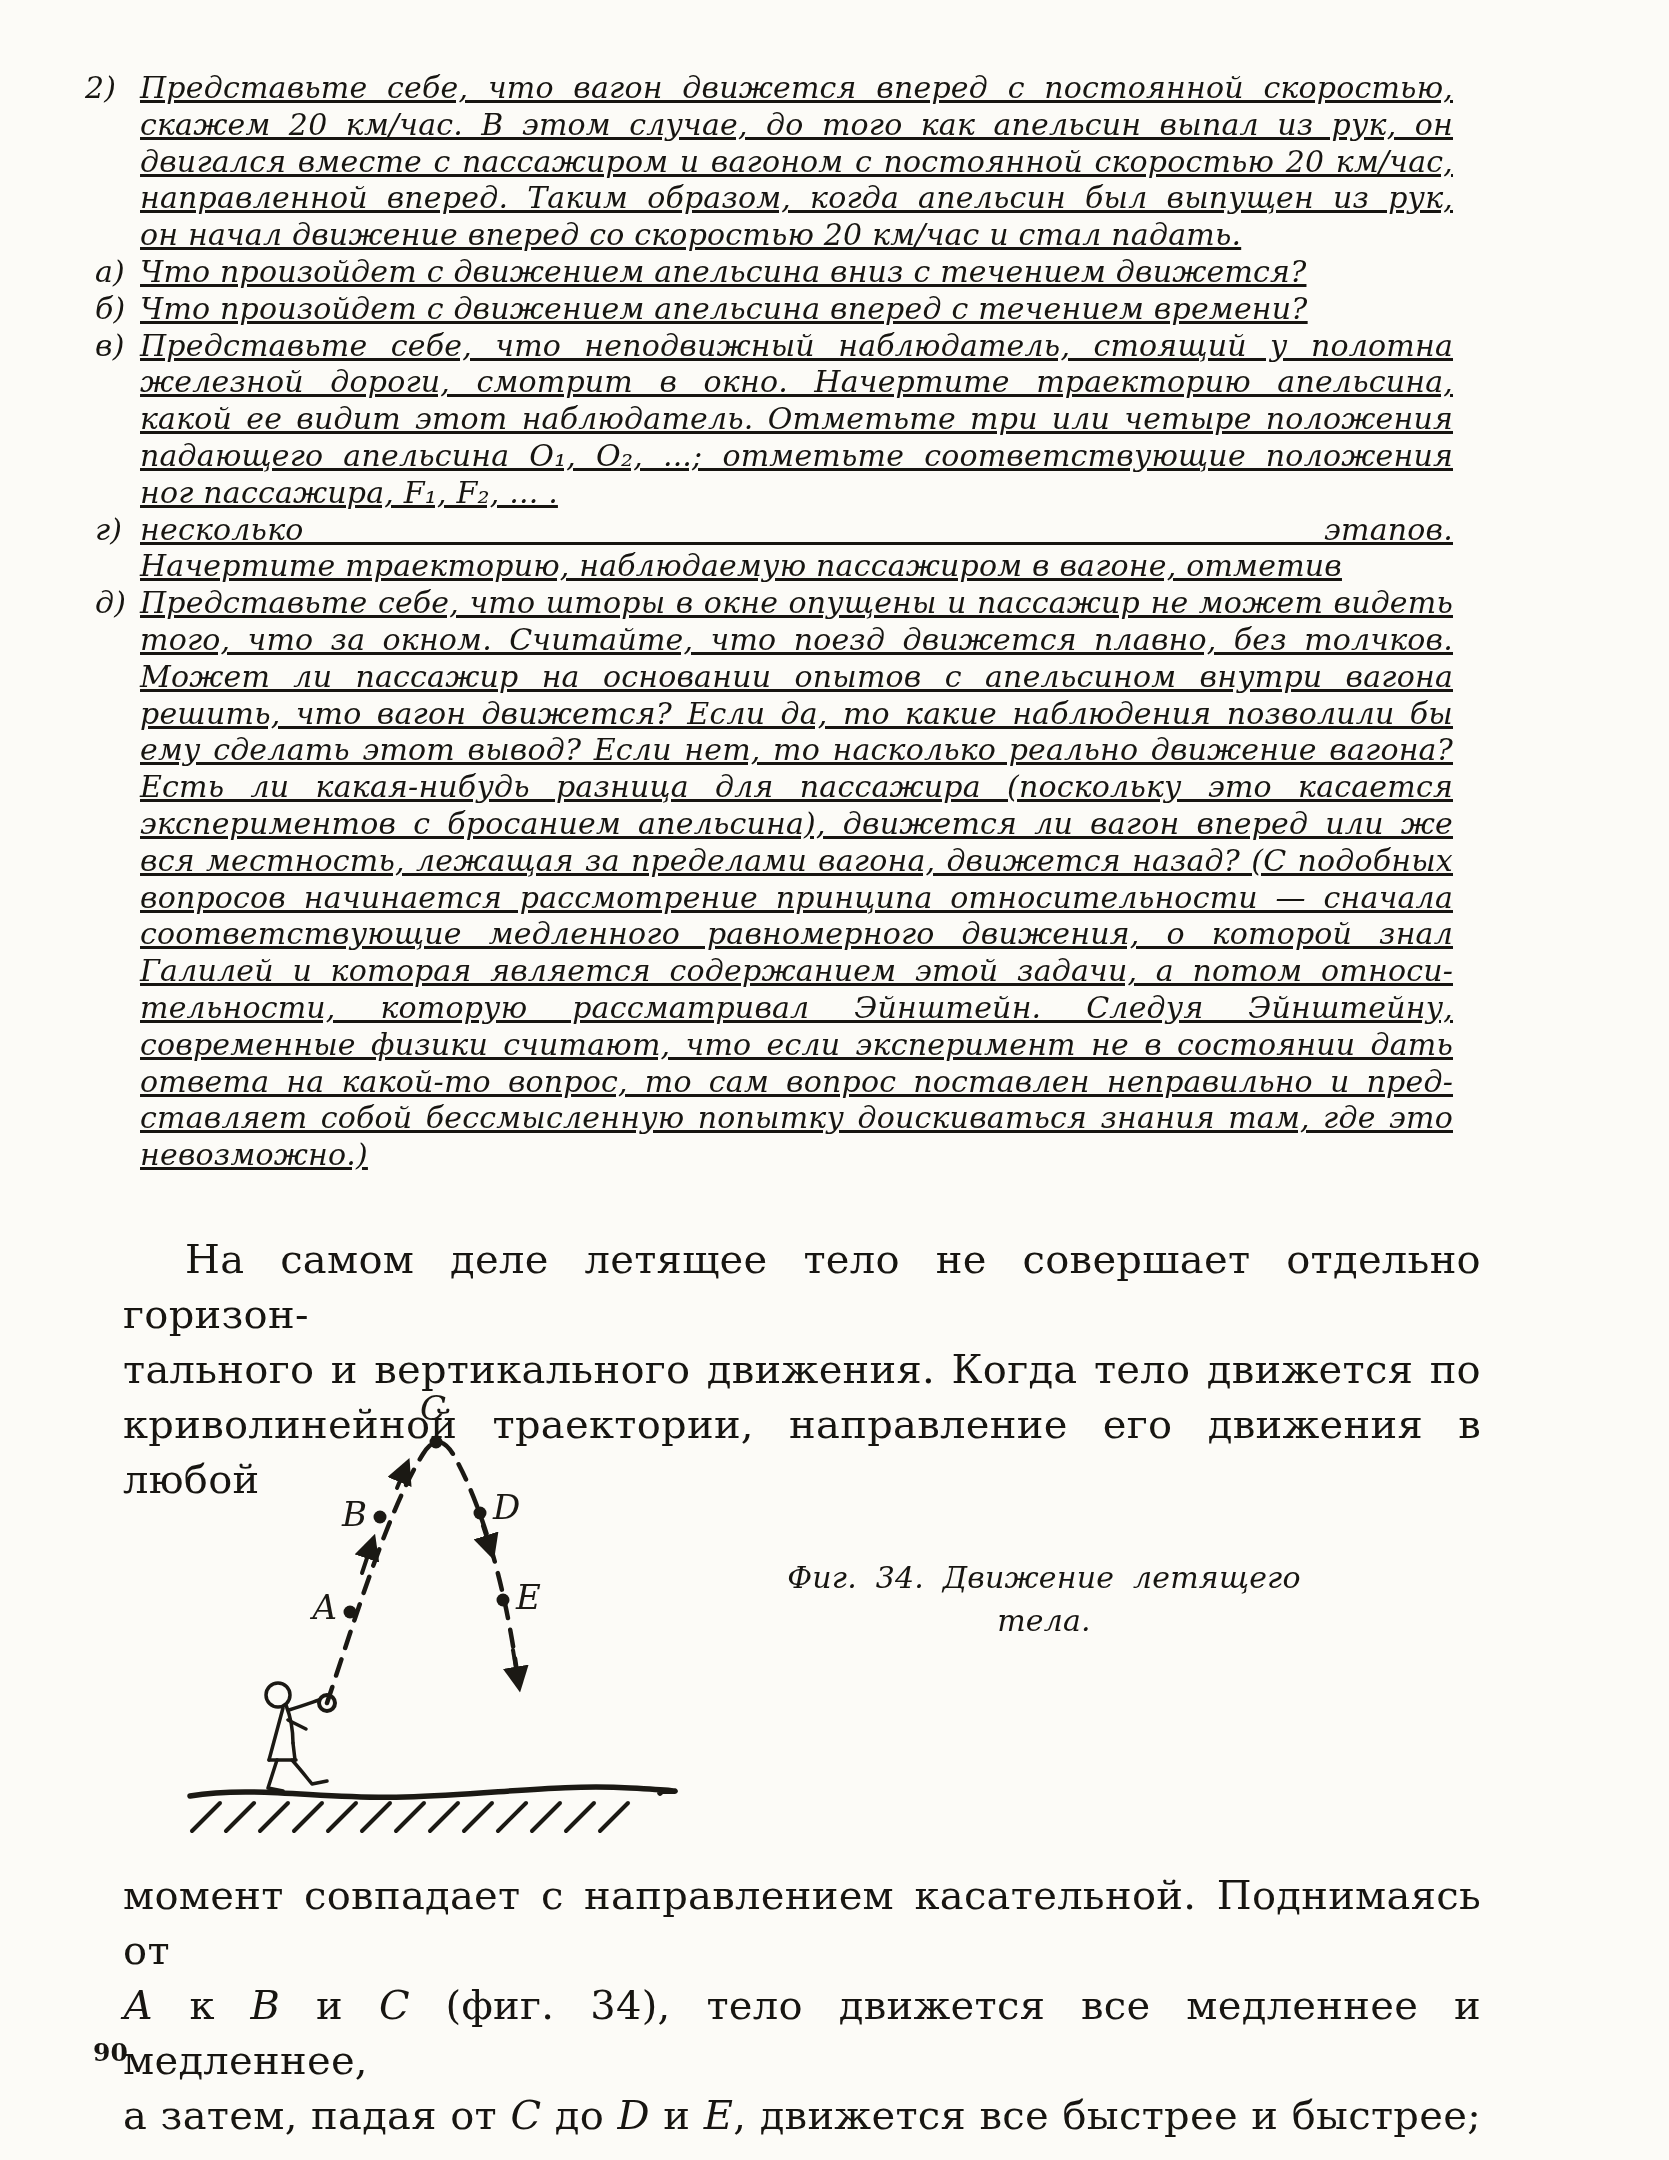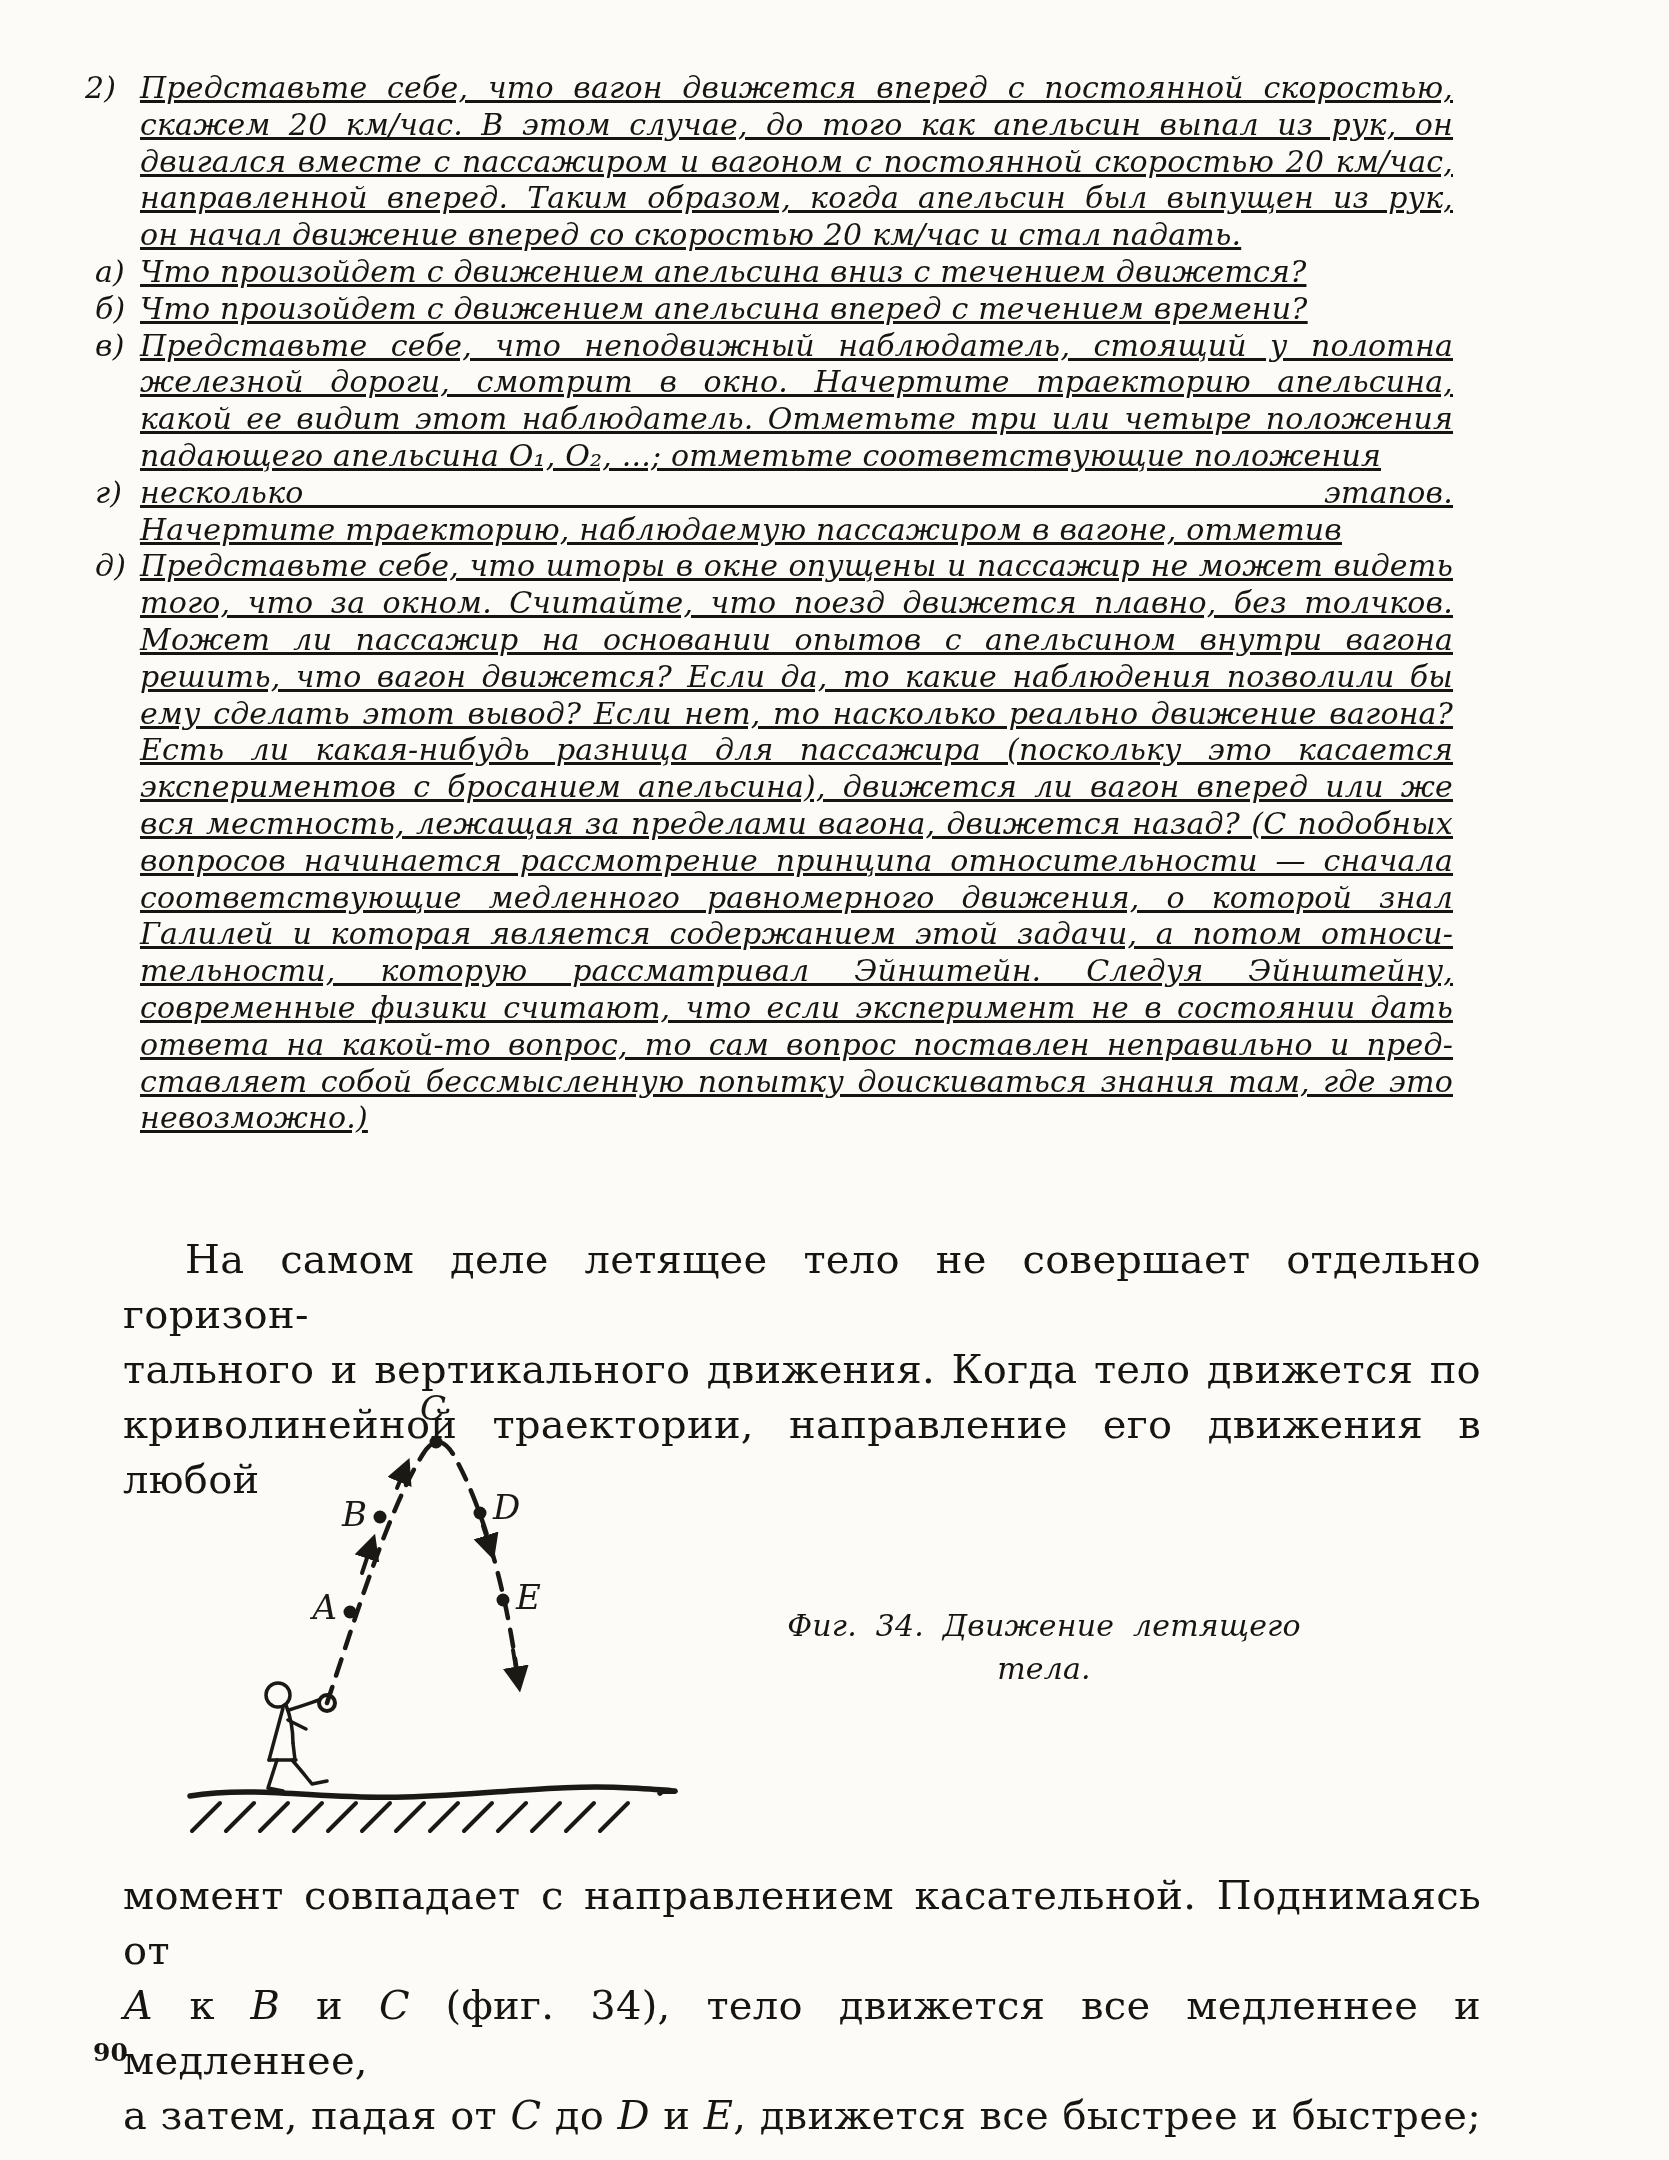--- a/index.html
+++ b/index.html
@@ -69,20 +69,21 @@
           <div class="tline">Что произойдет с движением апельсина вперед с течением времени?</div>
         </div>
     </div>
     <div class="p-item">
       <div class="p-marker sub">в)</div>
       <div class="p-lines">
           <div class="tline">Представьте себе, что неподвижный наблюдатель, стоящий у полотна</div>
           <div class="tline">железной дороги, смотрит в окно. Начертите траекторию апельсина,</div>
           <div class="tline">какой ее видит этот наблюдатель. Отметьте три или четыре положения</div>
           <div class="tline">падающего апельсина O₁, O₂, ...; отметьте соответствующие положения</div>
+          <div class="tline">ног пассажира, F₁, F₂, ... .</div>
         </div>
     </div>
     <div class="p-item">
       <div class="p-marker sub">г)</div>
       <div class="p-lines">
           <div class="tline">несколько этапов.</div>
           <div class="tline">Начертите траекторию, наблюдаемую пассажиром в вагоне, отметив</div>
         </div>
     </div>
     <div class="p-item">
@@ -170,21 +171,21 @@
         <line x1="327" y1="415" x2="299" y2="443"></line>
         <line x1="361" y1="415" x2="333" y2="443"></line>
         <line x1="395" y1="415" x2="367" y2="443"></line>
         <line x1="429" y1="415" x2="401" y2="443"></line>
         <line x1="463" y1="415" x2="435" y2="443"></line>
       </g>
     </g>
   </svg>
 
   <div class="fig-caption">
-    <div class="tline" style="text-align:left;text-align-last:center;margin-top:48px;">Фиг. 34. Движение летящего</div>
+    <div class="tline" style="text-align:left;text-align-last:center;">Фиг. 34. Движение летящего</div>
     <div class="tline" style="text-align:right;text-align-last:center;">тела.</div>
   </div>
 
   <div class="para para2">
       <div class="tline"><span>момент совпадает с направлением касательной. Поднимаясь от</span></div>
       <div class="tline"><span class="var">А</span><span> к </span><span class="var">В</span><span> и </span><span class="var">С</span><span> (фиг. 34), тело движется все медленнее и медленнее,</span></div>
       <div class="tline"><span>а затем, падая от </span><span class="var">С</span><span> до </span><span class="var">D</span><span> и </span><span class="var">Е</span><span>, движется все быстрее и быстрее;</span></div>
     </div>
 
   <div class="page-number">90</div>

